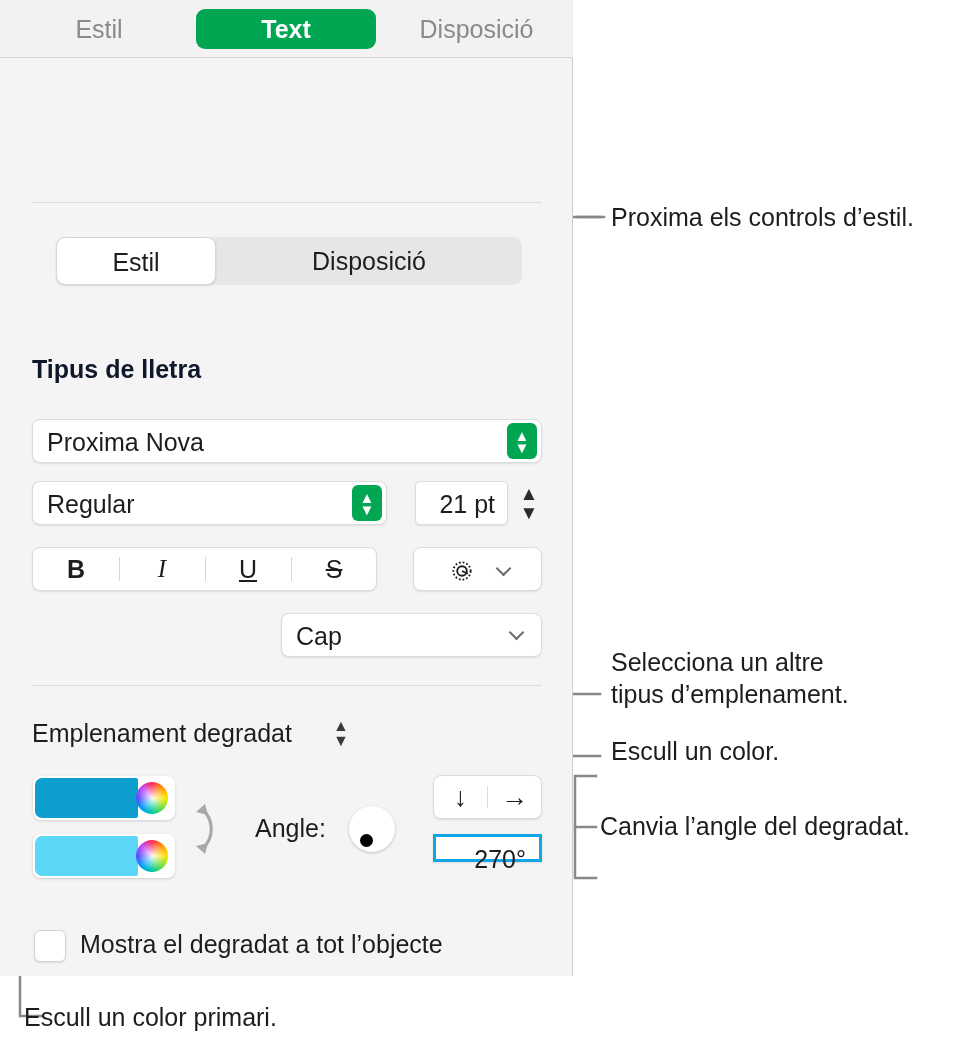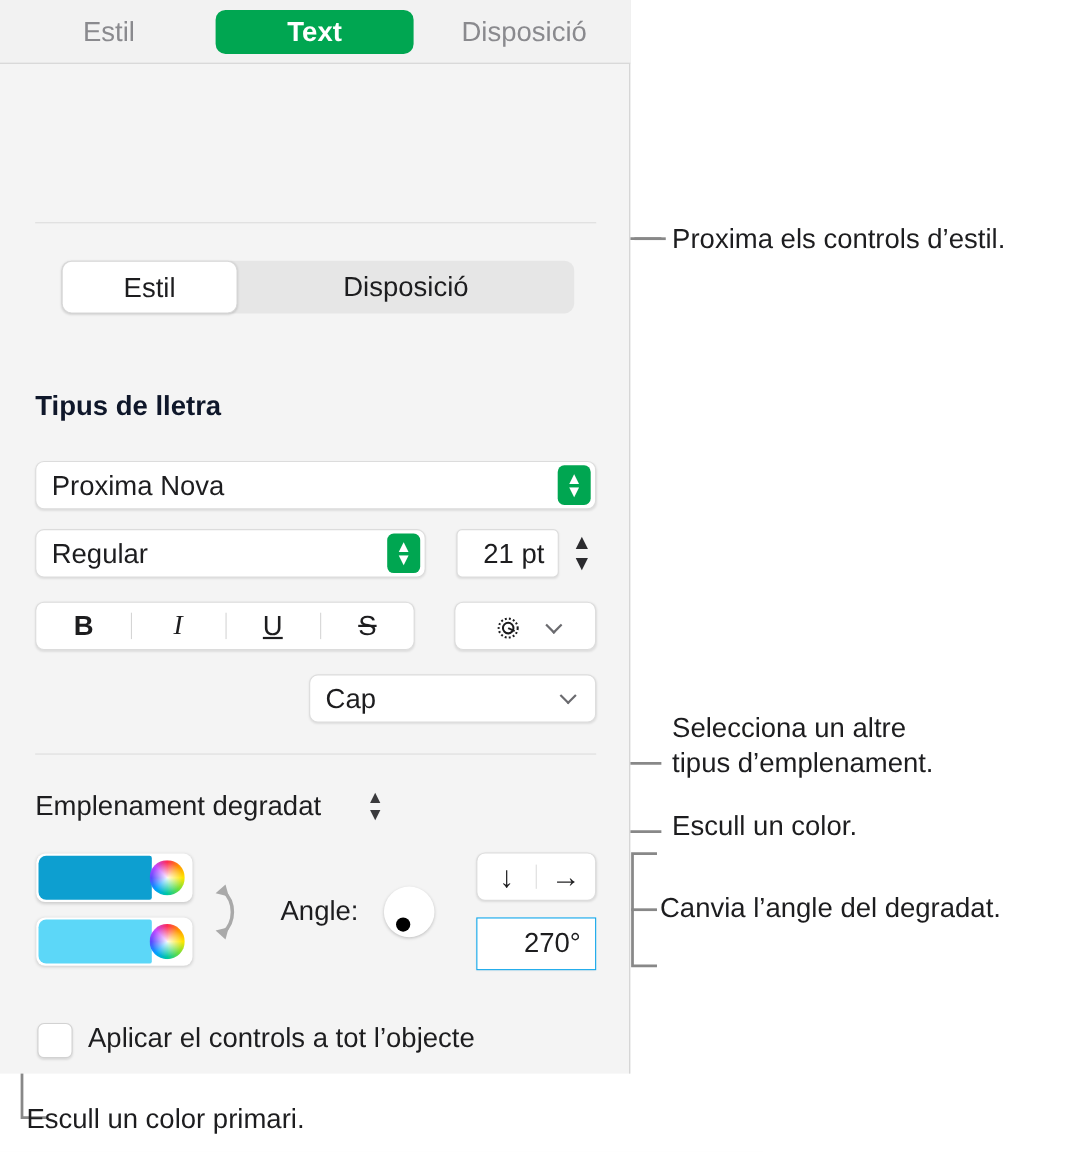--- a/index.html
+++ b/index.html
@@ -357,23 +357,23 @@
   #dir-sep {
     position: absolute;
     left: 53px; top: 10px; width: 1px; height: 22px;
     background: #dcdcdc;
   }
 
   
   #angle-field {
     position: absolute;
     left: 433px; top: 834px;
-    width: 109px; height: 48px;
-    background: #ffffff;
-    border: 1px solid #0ea5e9;
+    width: 109px; height: 28px;
+    background: #ffffff;
+    border: 3px solid #0ea5e9;
     box-shadow: 0 1px 2px rgba(0,0,0,0.10);
     box-sizing: border-box;
   }
   #angle-value {
     position: absolute;
     right: 13px; top: 8px;
     font-size: 25px; color: #1d1d1f;
   }
 
   
@@ -539,21 +539,21 @@
     <div id="dir-sep"></div>
     <div class="dir-btn" id="dir-right">→</div>
   </div>
 
   <div id="angle-field">
     <div id="angle-value">270°</div>
   </div>
 
   <div id="checkbox-row">
     <div id="apply-checkbox"></div>
-    <div id="apply-label">Aplicar el controls a tot l’objecte</div>
+    <div id="apply-label">Mostra el degradat a tot l’objecte</div>
   </div>
 
 </div>
 
 <div class="callout-text" id="callout-1-text">Proxima els controls d’estil.</div>
 <div class="callout-text" id="callout-2-text">
   <div>Selecciona un altre</div>
   <div>tipus d’emplenament.</div>
 </div>
 <div class="callout-text" id="callout-3-text">Escull un color.</div>

